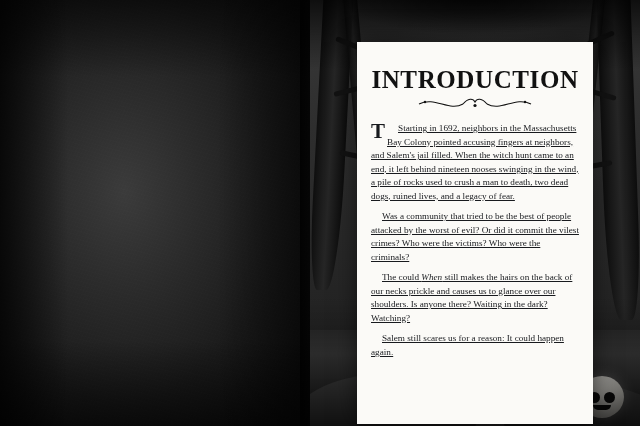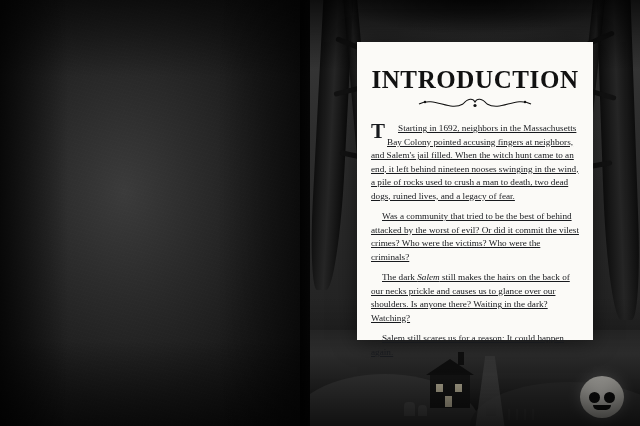--- a/index.html
+++ b/index.html
@@ -81,21 +81,21 @@
   .canopy {
     position: absolute; left: 0; top: 0; width: 330px; height: 70px;
     background: radial-gradient(ellipse 200px 60px at 50% -10px, rgba(0,0,0,0.9), rgba(0,0,0,0.0) 75%),
                 linear-gradient(to bottom, rgba(0,0,0,0.75), rgba(0,0,0,0) 100%);
   }
 
   
   .panel {
     position: absolute;
     left: 47px; top: 42px;
-    width: 236px; height: 298px;
+    width: 236px; height: 382px;
     background: #fbfaf7;
     box-shadow: 0 0 22px rgba(0,0,0,0.55);
   }
   .panel-inner {
     padding: 14px 14px 0 14px;
     color: #16181c;
   }
   .chapter-title {
     text-align: center;
     font-family: "Liberation Serif", serif;
@@ -279,21 +279,21 @@
           <path d="M116 8 C 100 0, 86 16, 72 8" stroke="#111" stroke-width="1.1" fill="none"></path>
           <path d="M48 8 C 53 2, 58 2, 60 6 C 62 2, 67 2, 72 8" stroke="#111" stroke-width="1.1" fill="none"></path>
           <circle cx="60" cy="9.5" r="1.6" fill="#111"></circle>
           <circle cx="10" cy="6" r="1.2" fill="#111"></circle>
           <circle cx="110" cy="6" r="1.2" fill="#111"></circle>
         </svg>
 
         <div class="body-text">
           <p><span class="dropcap">T</span></p>
           <p class="indent">Starting in 1692, neighbors in the Massachusetts Bay Colony pointed accusing fingers at neighbors, and Salem's jail filled. When the witch hunt came to an end, it left behind nineteen nooses swinging in the wind, a pile of rocks used to crush a man to death, two dead dogs, ruined lives, and a legacy of fear.</p>
-          <p class="indent">Was a community that tried to be the best of behind attacked by the worst of evil? Or did it commit the vilest crimes? Who were the victims? Who were the criminals?</p>
-          <p class="indent"><span>The dark </span><span class="ital">Salem</span><span> still makes the hairs on the back of our necks prickle and causes us to glance over our shoulders. Is anyone there? Waiting in the dark? Watching?</span></p>
+          <p class="indent">Was a community that tried to be the best of people attacked by the worst of evil? Or did it commit the vilest crimes? Who were the victims? Who were the criminals?</p>
+          <p class="indent"><span>The could </span><span class="ital">When</span><span> still makes the hairs on the back of our necks prickle and causes us to glance over our shoulders. Is anyone there? Waiting in the dark? Watching?</span></p>
           <p class="indent">Salem still scares us for a reason: It could happen again.</p>
         </div>
       </div>
     </div>
 
   </div>
 </div>
 
 </body></html>

